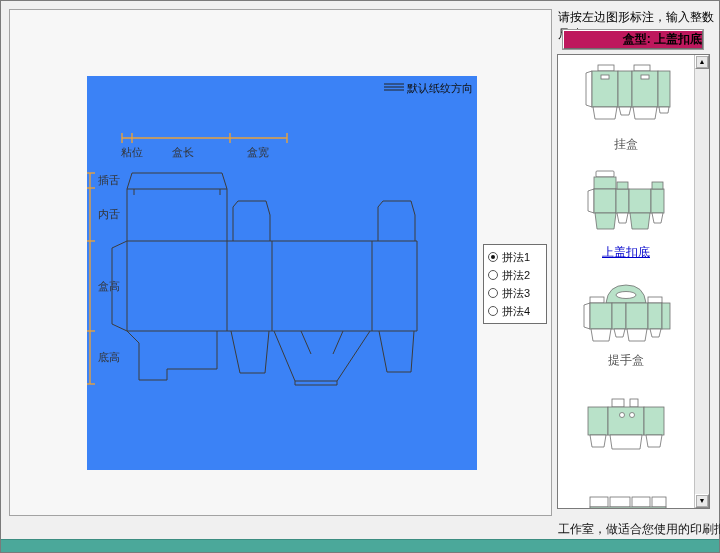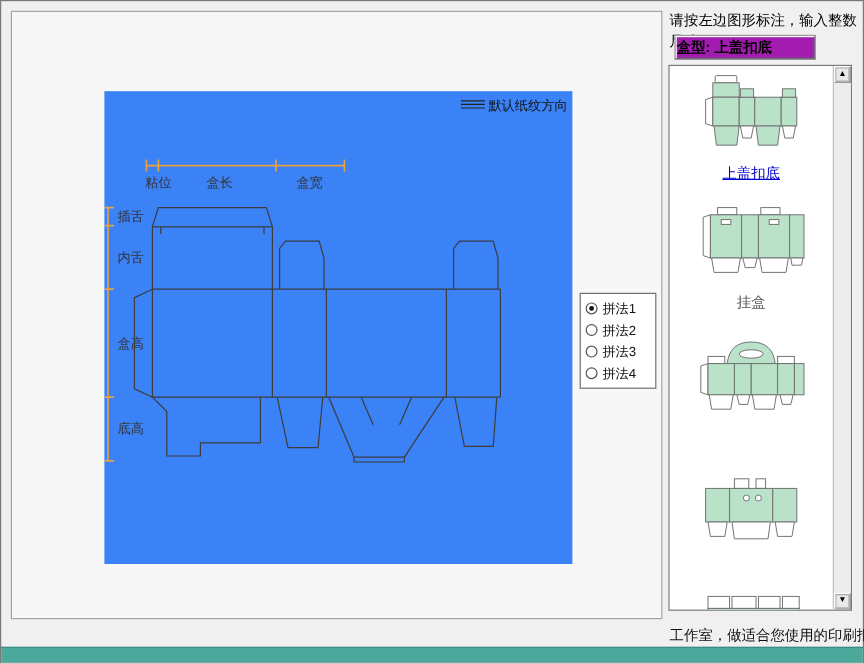--- a/index.html
+++ b/index.html
@@ -41,22 +41,22 @@
     border-radius:50%; background:#111;
   }
   .radio-label { font-size:11px; color:#111; white-space:nowrap; }
 
   
   .instruction {
     position:absolute; left:557px; top:8px; width:158px;
     font-size:12px; color:#000;
   }
   .box-type-header {
-    position:absolute; left:562px; top:29px; width:116px; height:19px;
-    background:#a21caf; text-align:left; line-height:17px;
+    position:absolute; left:562px; top:29px; width:140px; height:19px;
+    background:#be185d; text-align:right; line-height:17px;
     font-size:12px; font-weight:bold; color:#000;
     border:1px solid #fff; border-right-color:#6d6d6d; border-bottom-color:#6d6d6d;
     box-shadow:0 0 0 1px #9a9a9a;
   }
   .list {
     position:absolute; left:556px; top:53px; width:153px; height:455px;
     background:#ffffff; border:1px solid #7a7a7a;
   }
   .list-content {
     position:absolute; left:0; top:0; right:15px; bottom:0; overflow:hidden;
@@ -174,61 +174,61 @@
       </div>
     </div>
   </div>
 
   <div class="instruction">请按左边图形标注，输入整数尺寸。</div>
 
   <div class="box-type-header">盒型: 上盖扣底</div>
 
   <div class="list">
     <div class="list-content">
+
+      <div class="item">
+        <div class="thumb">
+          <svg width="96" height="72" viewBox="0 0 96 72" stroke="#6f6f6f" stroke-width="0.8">
+            <rect x="20" y="4" width="16" height="6" fill="#fff"></rect>
+            <rect x="56" y="4" width="16" height="6" fill="#fff"></rect>
+            <path d="M8,12 L14,10 V46 L8,44 Z" fill="#fff"></path>
+            <rect x="14" y="10" width="26" height="36" fill="#b9e2c9"></rect>
+            <rect x="23" y="14" width="8" height="4" fill="#fff"></rect>
+            <rect x="40" y="10" width="14" height="36" fill="#b9e2c9"></rect>
+            <rect x="54" y="10" width="26" height="36" fill="#b9e2c9"></rect>
+            <rect x="63" y="14" width="8" height="4" fill="#fff"></rect>
+            <rect x="80" y="10" width="12" height="36" fill="#b9e2c9"></rect>
+            <path d="M15,46 L17,58 H37 L39,46 Z" fill="#fff"></path>
+            <path d="M41,46 L43,54 H51 L53,46 Z" fill="#fff"></path>
+            <path d="M55,46 L57,58 H77 L79,46 Z" fill="#fff"></path>
+            <path d="M81,46 L82,52 H90 L91,46 Z" fill="#fff"></path>
+          </svg>
+        </div>
+        <div class="caption">挂盒</div>
+      </div>
 
       <div class="item">
         <div class="thumb">
           <svg width="96" height="72" viewBox="0 0 96 72" stroke="#6f6f6f" stroke-width="0.8">
             <path d="M10,22 L16,20 V44 L10,42 Z" fill="#fff"></path>
             <rect x="18" y="2" width="18" height="6" fill="#fff" rx="1"></rect>
             <rect x="16" y="8" width="22" height="12" fill="#b9e2c9"></rect>
             <rect x="16" y="20" width="22" height="24" fill="#b9e2c9"></rect>
             <rect x="38" y="20" width="13" height="24" fill="#b9e2c9"></rect>
             <rect x="51" y="20" width="22" height="24" fill="#b9e2c9"></rect>
             <rect x="73" y="20" width="13" height="24" fill="#b9e2c9"></rect>
             <rect x="39" y="13" width="11" height="7" fill="#b9e2c9"></rect>
             <rect x="74" y="13" width="11" height="7" fill="#b9e2c9"></rect>
             <path d="M17,44 L19,60 H36 L38,44 Z" fill="#b9e2c9"></path>
             <path d="M39,44 L41,54 H48 L50,44 Z" fill="#fff"></path>
             <path d="M52,44 L54,60 H70 L72,44 Z" fill="#b9e2c9"></path>
             <path d="M74,44 L76,54 H83 L85,44 Z" fill="#fff"></path>
           </svg>
         </div>
         <div class="caption selected">上盖扣底</div>
-      </div>
-
-      <div class="item">
-        <div class="thumb">
-          <svg width="96" height="72" viewBox="0 0 96 72" stroke="#6f6f6f" stroke-width="0.8">
-            <rect x="20" y="4" width="16" height="6" fill="#fff"></rect>
-            <rect x="56" y="4" width="16" height="6" fill="#fff"></rect>
-            <path d="M8,12 L14,10 V46 L8,44 Z" fill="#fff"></path>
-            <rect x="14" y="10" width="26" height="36" fill="#b9e2c9"></rect>
-            <rect x="23" y="14" width="8" height="4" fill="#fff"></rect>
-            <rect x="40" y="10" width="14" height="36" fill="#b9e2c9"></rect>
-            <rect x="54" y="10" width="26" height="36" fill="#b9e2c9"></rect>
-            <rect x="63" y="14" width="8" height="4" fill="#fff"></rect>
-            <rect x="80" y="10" width="12" height="36" fill="#b9e2c9"></rect>
-            <path d="M15,46 L17,58 H37 L39,46 Z" fill="#fff"></path>
-            <path d="M41,46 L43,54 H51 L53,46 Z" fill="#fff"></path>
-            <path d="M55,46 L57,58 H77 L79,46 Z" fill="#fff"></path>
-            <path d="M81,46 L82,52 H90 L91,46 Z" fill="#fff"></path>
-          </svg>
-        </div>
-        <div class="caption">挂盒</div>
       </div>
 
       <div class="item">
         <div class="thumb">
           <svg width="96" height="72" viewBox="0 0 96 72" stroke="#6f6f6f" stroke-width="0.8">
             <path d="M28,26 Q30,8 48,8 Q66,8 68,26 Z" fill="#b9e2c9"></path>
             <ellipse cx="48" cy="18" rx="10" ry="3.5" fill="#fff"></ellipse>
             <rect x="12" y="20" width="14" height="6" fill="#fff"></rect>
             <rect x="70" y="20" width="14" height="6" fill="#fff"></rect>
             <path d="M6,28 L12,26 V52 L6,50 Z" fill="#fff"></path>
@@ -236,20 +236,21 @@
             <rect x="34" y="26" width="14" height="26" fill="#b9e2c9"></rect>
             <rect x="48" y="26" width="22" height="26" fill="#b9e2c9"></rect>
             <rect x="70" y="26" width="14" height="26" fill="#b9e2c9"></rect>
             <rect x="84" y="26" width="8" height="26" fill="#b9e2c9"></rect>
             <path d="M13,52 L15,64 H31 L33,52 Z" fill="#fff"></path>
             <path d="M36,52 L38,60 H45 L47,52 Z" fill="#fff"></path>
             <path d="M49,52 L51,64 H67 L69,52 Z" fill="#fff"></path>
             <path d="M72,52 L74,60 H81 L83,52 Z" fill="#fff"></path>
           </svg>
         </div>
+        <div class="caption">提手盒</div>
       </div>
 
       <div class="item">
         <div class="thumb">
           <svg width="96" height="72" viewBox="0 0 96 72" stroke="#6f6f6f" stroke-width="0.8">
             <rect x="34" y="14" width="12" height="8" fill="#fff"></rect>
             <rect x="52" y="14" width="8" height="8" fill="#fff"></rect>
             <rect x="10" y="22" width="20" height="28" fill="#b9e2c9"></rect>
             <rect x="30" y="22" width="36" height="28" fill="#b9e2c9"></rect>
             <rect x="66" y="22" width="20" height="28" fill="#b9e2c9"></rect>

